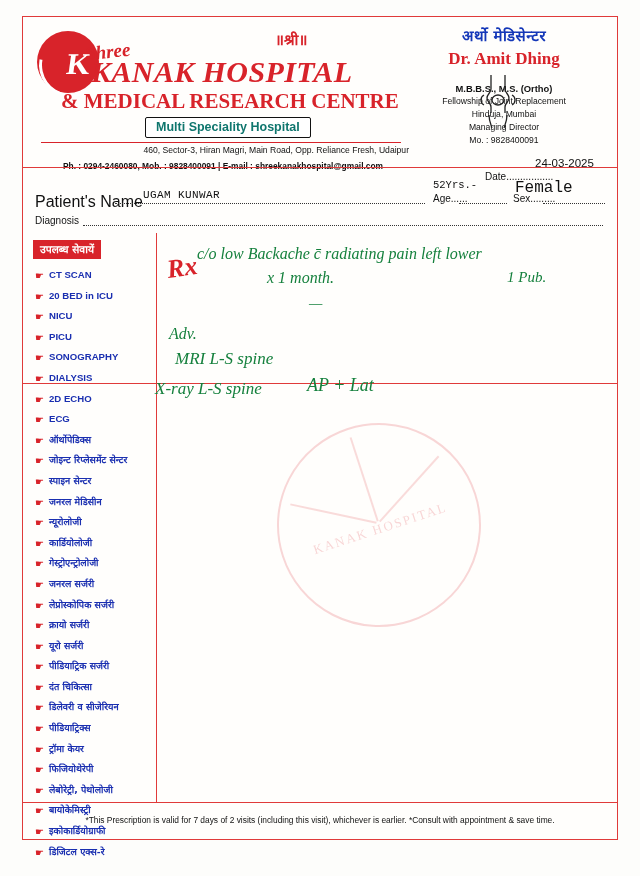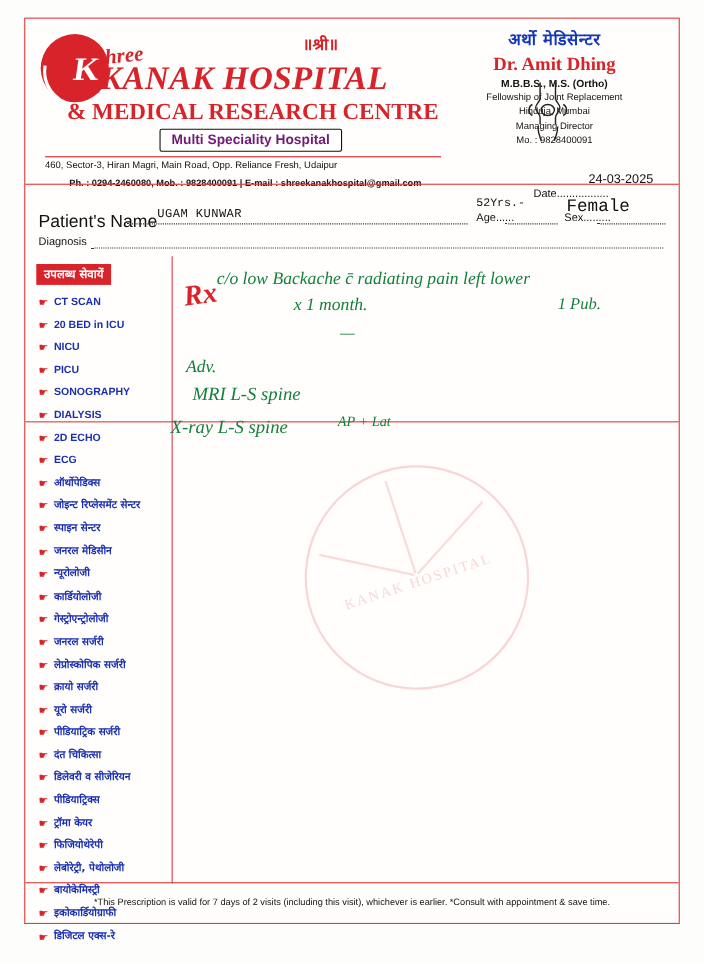--- a/index.html
+++ b/index.html
@@ -127,38 +127,38 @@
   }
 
   .multi-spec {
     position: absolute;
     left: 122px;
     top: 100px;
     border: 1.4px solid #111;
     padding: 2px 10px 3px 10px;
     font-size: 12.5px;
     font-weight: bold;
-    color: #701a75;
+    color: #0f766e;
     background: #fff;
     border-radius: 2px;
   }
 
   .addr-rule {
     position: absolute;
     left: 18px;
     top: 125px;
     width: 360px;
     border-top: 1.2px solid #d8232a;
   }
   .addr-line {
     position: absolute;
     left: 18px;
     top: 128px;
     width: 368px;
-    text-align: left;
+    text-align: right;
     font-size: 8.6px;
     color: #111;
   }
   .contact-line {
     position: absolute;
     left: 10px;
     top: 144px;
     width: 380px;
     text-align: center;
     font-size: 8.4px;
@@ -185,21 +185,21 @@
     font-family: "Liberation Serif", serif;
     font-size: 17px;
     color: #d8232a;
     font-weight: bold;
     margin-top: 4px;
   }
   .doc-degree {
     font-size: 9.4px;
     color: #111;
     font-weight: bold;
-    margin-top: 1px;
+    margin-top: 14px;
   }
   .doc-line {
     font-size: 8.6px;
     color: #111;
     margin-top: 2px;
     line-height: 11px;
   }
 
   .bone-icon {
     position: absolute;
@@ -572,21 +572,21 @@
         <div class="rx-symbol">Rx</div>
 
         <div class="hw" style="left:40px; top:12px; font-size:16px;">c/o low Backache c̄ radiating pain left lower</div>
         <div class="hw" style="left:110px; top:36px; font-size:16px;">x 1 month.</div>
         <div class="hw" style="left:350px; top:36px; font-size:15px;">1 Pub.</div>
         <div class="hw" style="left:152px; top:62px; font-size:15px;">—</div>
 
         <div class="hw" style="left:12px; top:92px; font-size:16px;">Adv.</div>
         <div class="hw" style="left:18px; top:116px; font-size:17px;">MRI L-S spine</div>
         <div class="hw" style="left:-2px; top:146px; font-size:17px;">X-ray L-S spine</div>
-        <div class="hw" style="left:150px; top:142px; font-size:13px;">AP + Lat</div>
+        <div class="hw" style="left:150px; top:142px; font-size:18px;">AP + Lat</div>
 
         <div class="watermark" style="left:120px; top:190px;">
           <div class="wm-spoke" style="transform:rotate(0deg);"></div>
           <div class="wm-spoke" style="transform:rotate(60deg); transform-origin: 1px 90px;"></div>
           <div class="wm-spoke" style="transform:rotate(-60deg); transform-origin: 1px 90px;"></div>
           <span>KANAK HOSPITAL</span>
         </div>
       </div>
     </div>
 

